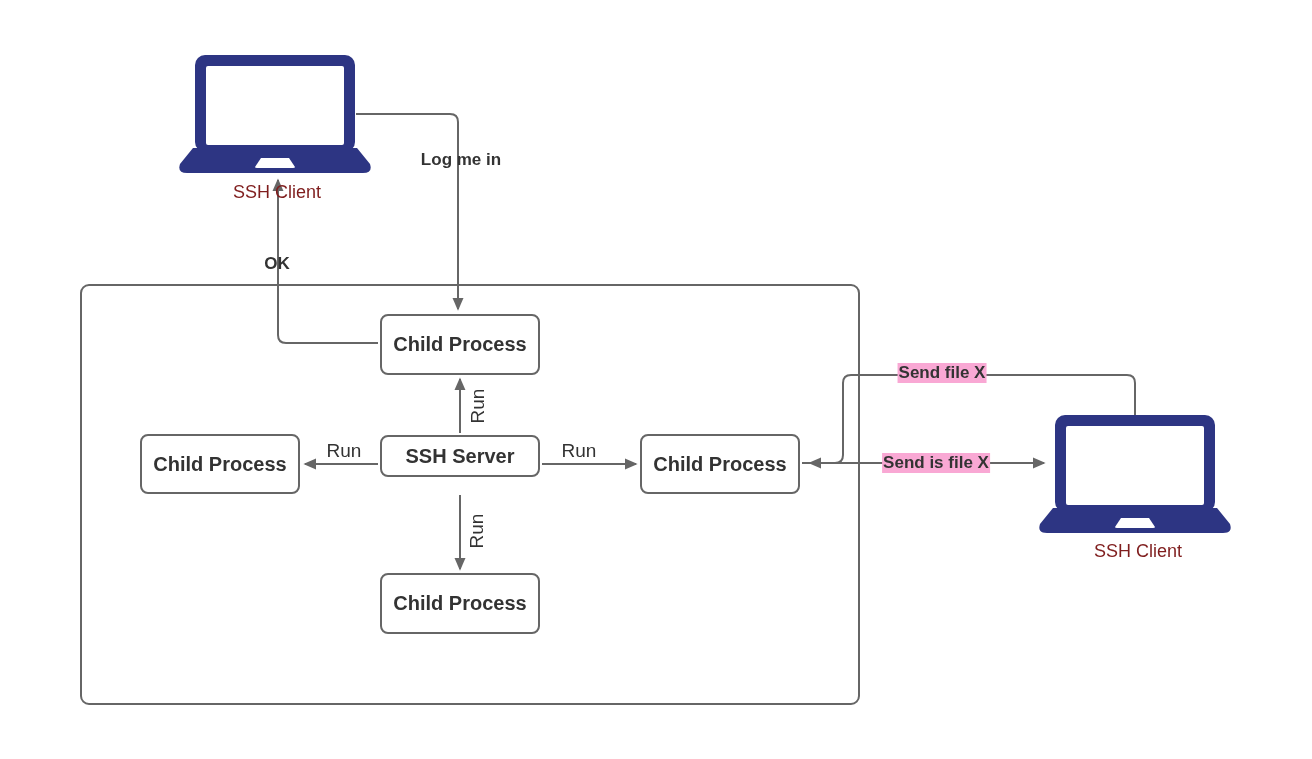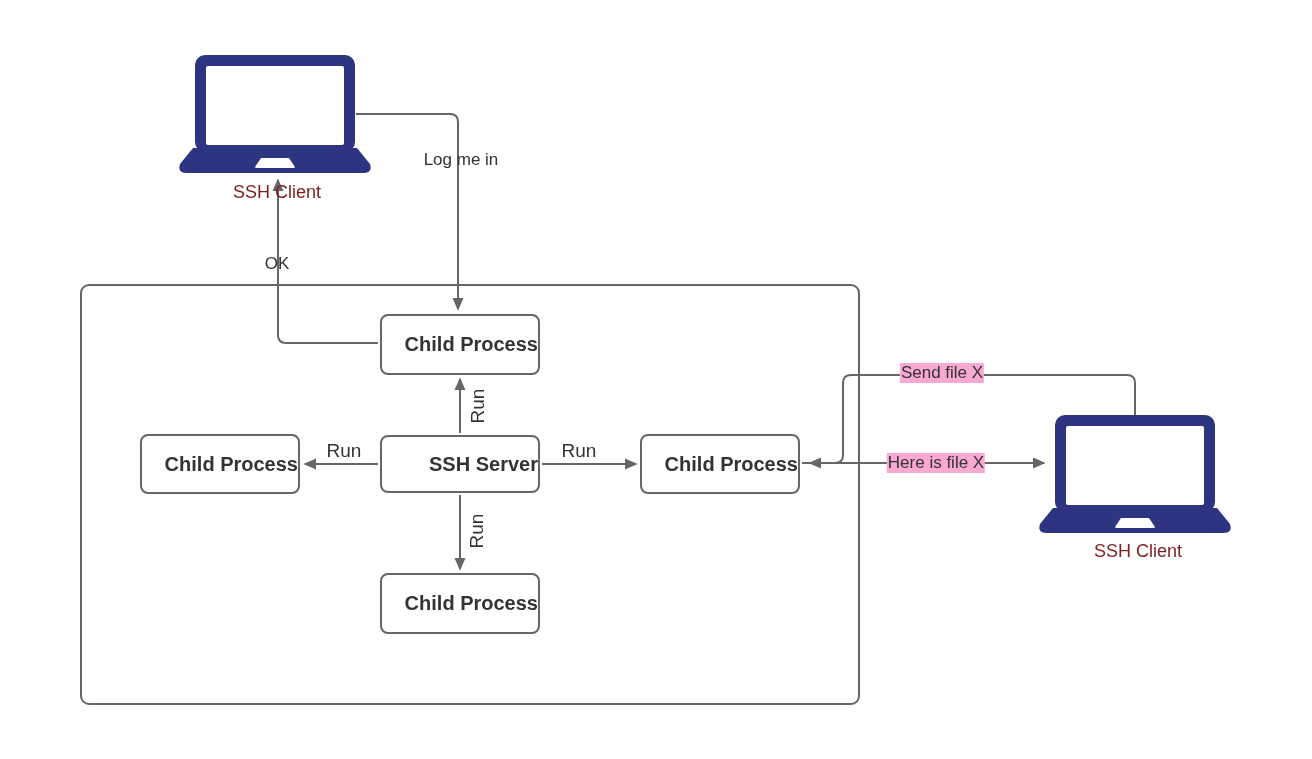--- a/index.html
+++ b/index.html
@@ -6,28 +6,28 @@
   html,body { background:#ffffff; }
   body { font-family:"Liberation Sans","DejaVu Sans",sans-serif; }
   .canvas {
     position:relative; width:1312px; height:759px; background:#ffffff; overflow:hidden;
   }
   .layer { position:absolute; left:0; top:0; width:1312px; height:759px; }
   .edge { fill:none; stroke:#666666; stroke-width:2; }
   .boundary { fill:none; stroke:#666666; stroke-width:2; }
   .node {
     position:absolute; background:#ffffff; border:2px solid #666666; border-radius:8px;
-    display:flex; align-items:center; justify-content:flex-end;
+    display:flex; align-items:center; justify-content:center;
     font-size:20px; font-weight:bold; color:#333333; white-space:nowrap;
   }
   .lbl {
     position:absolute; color:#333333; white-space:nowrap;
     transform:translate(-50%,-50%);
   }
-  .lbl.bold { font-weight:normal; font-size:17px; }
+  .lbl.bold { font-weight:bold; font-size:17px; }
   .lbl.run { font-size:19px; font-weight:normal; }
   .lbl.vert { transform:translate(-50%,-50%) rotate(-90deg); }
   .lbl.bg { background:#f9a8d4; padding:0 1px; }
   .lbl.devname { font-size:18px; color:#7f1d1d; }
 </style>
 </head>
 <body>
 
 <div class="canvas">
 
@@ -62,35 +62,35 @@
     <path class="edge" d="M1135,415 L1135,383 Q1135,375 1127,375 L851,375 Q843,375 843,383 L843,455 Q843,463 835,463 L810,463" marker-end="url(#arrow)"></path>
     <path class="edge" d="M802,463 L1044,463" marker-end="url(#arrow)"></path>
   </svg>
 
   <div class="node" style="left:380px; top:314px; width:160px; height:61px;">
     <span>Child Process</span>
   </div>
   <div class="node" style="left:140px; top:434px; width:160px; height:60px;">
     <span>Child Process</span>
   </div>
-  <div class="node" style="left:380px; top:435px; width:160px; height:58px;">
+  <div class="node" style="left:380px; top:435px; width:160px; height:42px;">
     <span>SSH Server</span>
   </div>
   <div class="node" style="left:640px; top:434px; width:160px; height:60px;">
     <span>Child Process</span>
   </div>
   <div class="node" style="left:380px; top:573px; width:160px; height:61px;">
     <span>Child Process</span>
   </div>
 
   <div class="lbl devname" style="left:277px; top:192px;">SSH Client</div>
   <div class="lbl devname" style="left:1138px; top:551px;">SSH Client</div>
 
   <div class="lbl bold" style="left:461px; top:160px;">Log me in</div>
   <div class="lbl bold" style="left:277px; top:264px;">OK</div>
   <div class="lbl run vert" style="left:478px; top:406px;">Run</div>
   <div class="lbl run vert" style="left:477px; top:531px;">Run</div>
   <div class="lbl run" style="left:344px; top:451px;">Run</div>
   <div class="lbl run" style="left:579px; top:451px;">Run</div>
   <div class="lbl bold bg" style="left:942px; top:373px;">Send file X</div>
-  <div class="lbl bold bg" style="left:936px; top:463px;">Here is file X</div>
+  <div class="lbl bold bg" style="left:936px; top:463px;">Send is file X</div>
 
 </div>
 
 </body></html>

